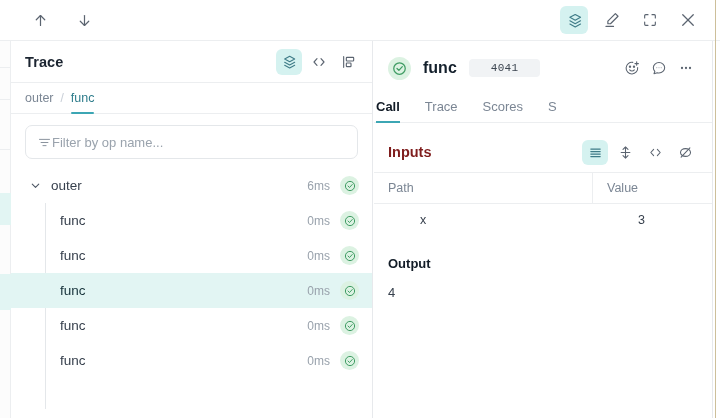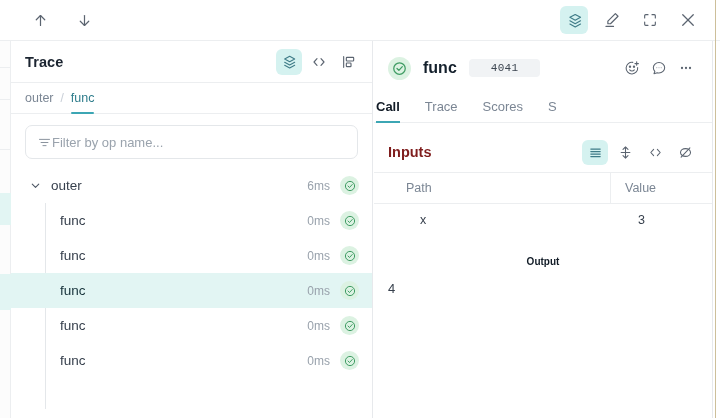--- a/index.html
+++ b/index.html
@@ -137,28 +137,28 @@
   .section-head { display: flex; align-items: center; height: 40px; margin-top: 9px; }
   .section-title { font-size: 14.5px; font-weight: 700; color: #7f1d1d; }
   .section-icons { margin-left: auto; display: flex; align-items: center; gap: 4px; }
   .section-icons .icon-btn { width: 26px; height: 25px; }
 
   .kv-table { border-top: 1px solid #eceef0; }
   .kv-head {
     display: flex; height: 31px; align-items: center;
     border-bottom: 1px solid #eceef0; font-size: 12.5px; color: #7b8694;
   }
-  .kv-head .c1 { width: 218px; padding-left: 14px; margin-left: 18px; }
+  .kv-head .c1 { width: 218px; padding-left: 14px; }
   .kv-head .c2 { flex: 1; padding-left: 14px; border-left: 1px solid #eceef0; height: 31px; display: flex; align-items: center; }
   .kv-row { display: flex; height: 31px; align-items: center; font-size: 12.5px; color: #37404d; }
   .kv-row .c1 { width: 218px; padding-left: 46px; }
   .kv-row .c2 { flex: 1; padding-left: 46px; }
 
   .output-block { padding: 0 14px; margin-top: 21px; }
-  .output-title { font-size: 10px; font-weight: 700; color: #121c27; text-align: center; }
+  .output-title { font-size: 13px; font-weight: 700; color: #121c27; }
   .output-value { font-size: 13px; color: #37404d; margin-top: 14px; }
 
   
   .right-accent {
     position: absolute; right: 4px; top: 0; width: 1px; height: 418px; background: #cdbf9a;
   }
   .detail-right-border {
     position: absolute; left: 712px; top: 41px; width: 1px; height: 377px; background: #e7e9ec;
   }
 </style>

